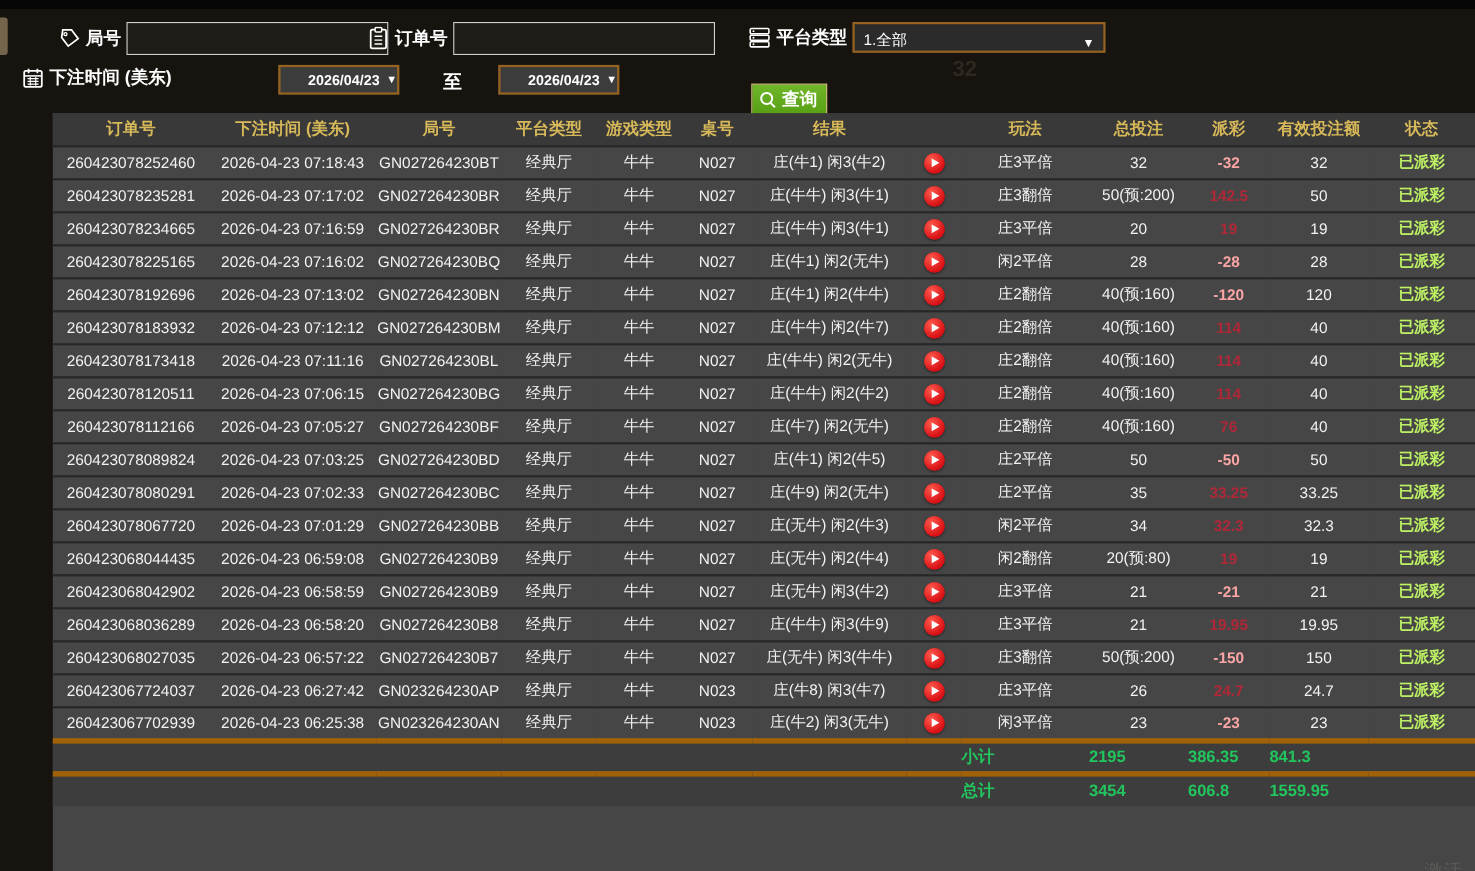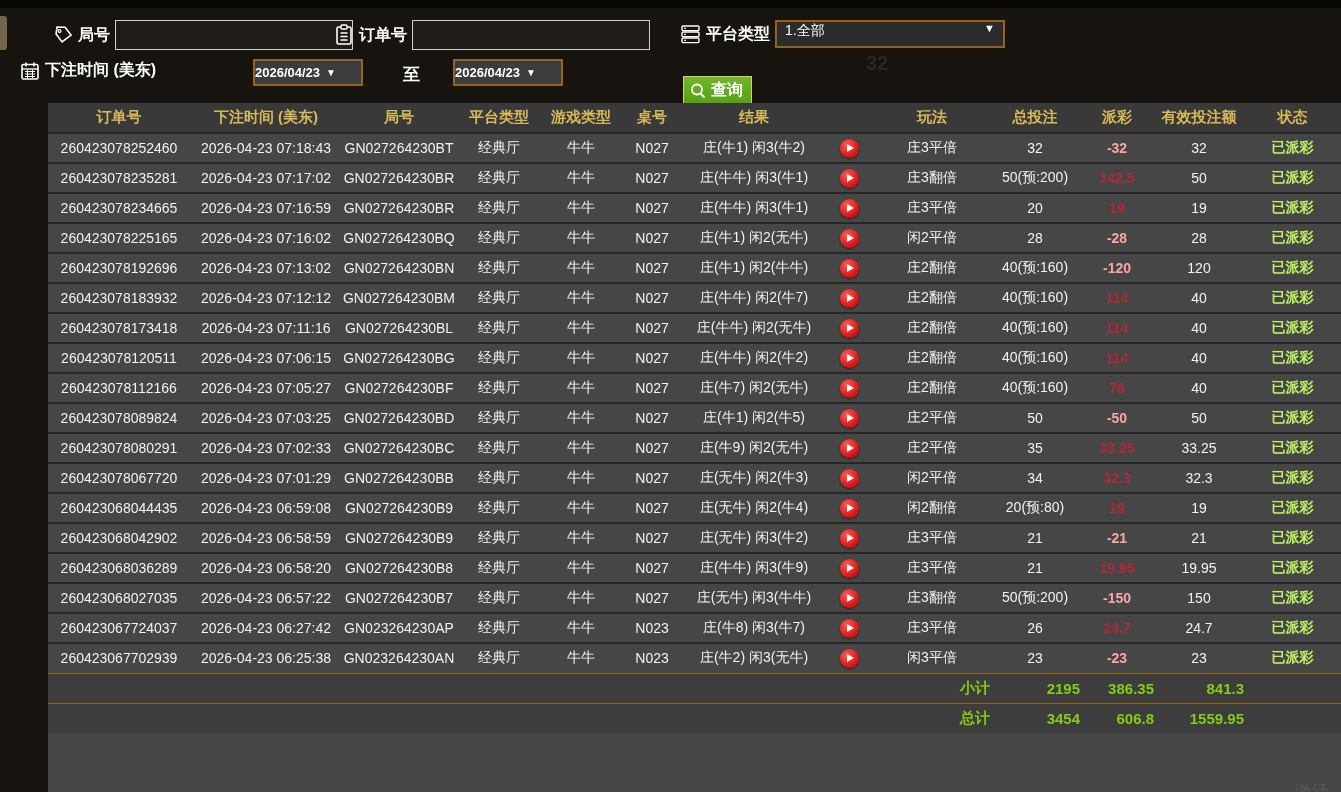--- a/index.html
+++ b/index.html
@@ -20,26 +20,26 @@
   .filters { position:absolute; top:8px; left:0; width:100%; height:95px; }
   .flabel { font-weight:bold; font-size:16px; color:#ffffff; }
   .icon { display:inline-block; vertical-align:middle; }
   .frow1-item { position:absolute; display:flex; align-items:center; gap:5px; }
   .txt-input {
     background:#201c17; border:1px solid #cfcfcf; height:30px; color:#fff;
     font-size:14px; padding:0 6px; outline:none;
   }
   .date-btn {
     background:#3c3c3c; border:2px solid #95621f; color:#fff; font-weight:bold;
-    font-size:13px; height:27px; display:inline-flex; align-items:center; justify-content:flex-start;
+    font-size:13px; height:27px; display:inline-flex; align-items:center; justify-content:flex-end;
     gap:6px; cursor:pointer;
   }
   .dd {
     background:#2b2b2b; border:2px solid #95621f; color:#fff; font-size:14px;
-    height:28px; display:inline-flex; align-items:flex-start; padding:0 8px; cursor:pointer;
+    height:28px; display:inline-flex; align-items:flex-end; padding:0 8px; cursor:pointer;
   }
   .dd .caret { margin-left:auto; font-size:11px; color:#fff; }
   .query-btn {
     background:linear-gradient(#6fb62a,#58a013); border:1px solid #d9cd7d; color:#fff;
     font-weight:bold; font-size:16px; height:29px; padding:0 8px 0 5px;
     display:inline-flex; align-items:center; gap:4px; cursor:pointer;
   }
 
   
   .grid-wrap { position:absolute; top:103px; left:48px; width:1293px; height:689px; background:#464646; }
@@ -55,22 +55,22 @@
   }
   tbody td {
     background:#464646; height:30px; text-align:center; color:#f2f2f2; white-space:nowrap;
     border-top:2px solid #272727; overflow:hidden;
   }
   tbody tr td.c-order { font-size:14px; }
   td.pos { color:#b02838; font-weight:bold; }
   td.neg { color:#fca5a5; font-weight:bold; }
   td.status { color:#bef264; font-weight:bold; }
   tfoot td {
-    background:#3d3d3d; height:30px; text-align:right; border-top:1px solid #a16207;
-    color:#84cc16; font-weight:bold; font-size:15px; white-space:nowrap;
+    background:#3d3d3d; height:30px; text-align:left; border-top:5px solid #a16207;
+    color:#22c55e; font-weight:bold; font-size:15px; white-space:nowrap;
   }
   .play-btn {
     width:19px; height:19px; border-radius:50%;
     background:radial-gradient(circle at 35% 30%, #ff5a4d, #d80f14 70%);
     display:inline-flex; align-items:center; justify-content:center; cursor:pointer;
     box-shadow:0 1px 2px rgba(0,0,0,.5);
   }
   .play-btn .tri {
     width:0; height:0; border-left:7px solid #fff; border-top:4.5px solid transparent;
     border-bottom:4.5px solid transparent; margin-left:2px;

